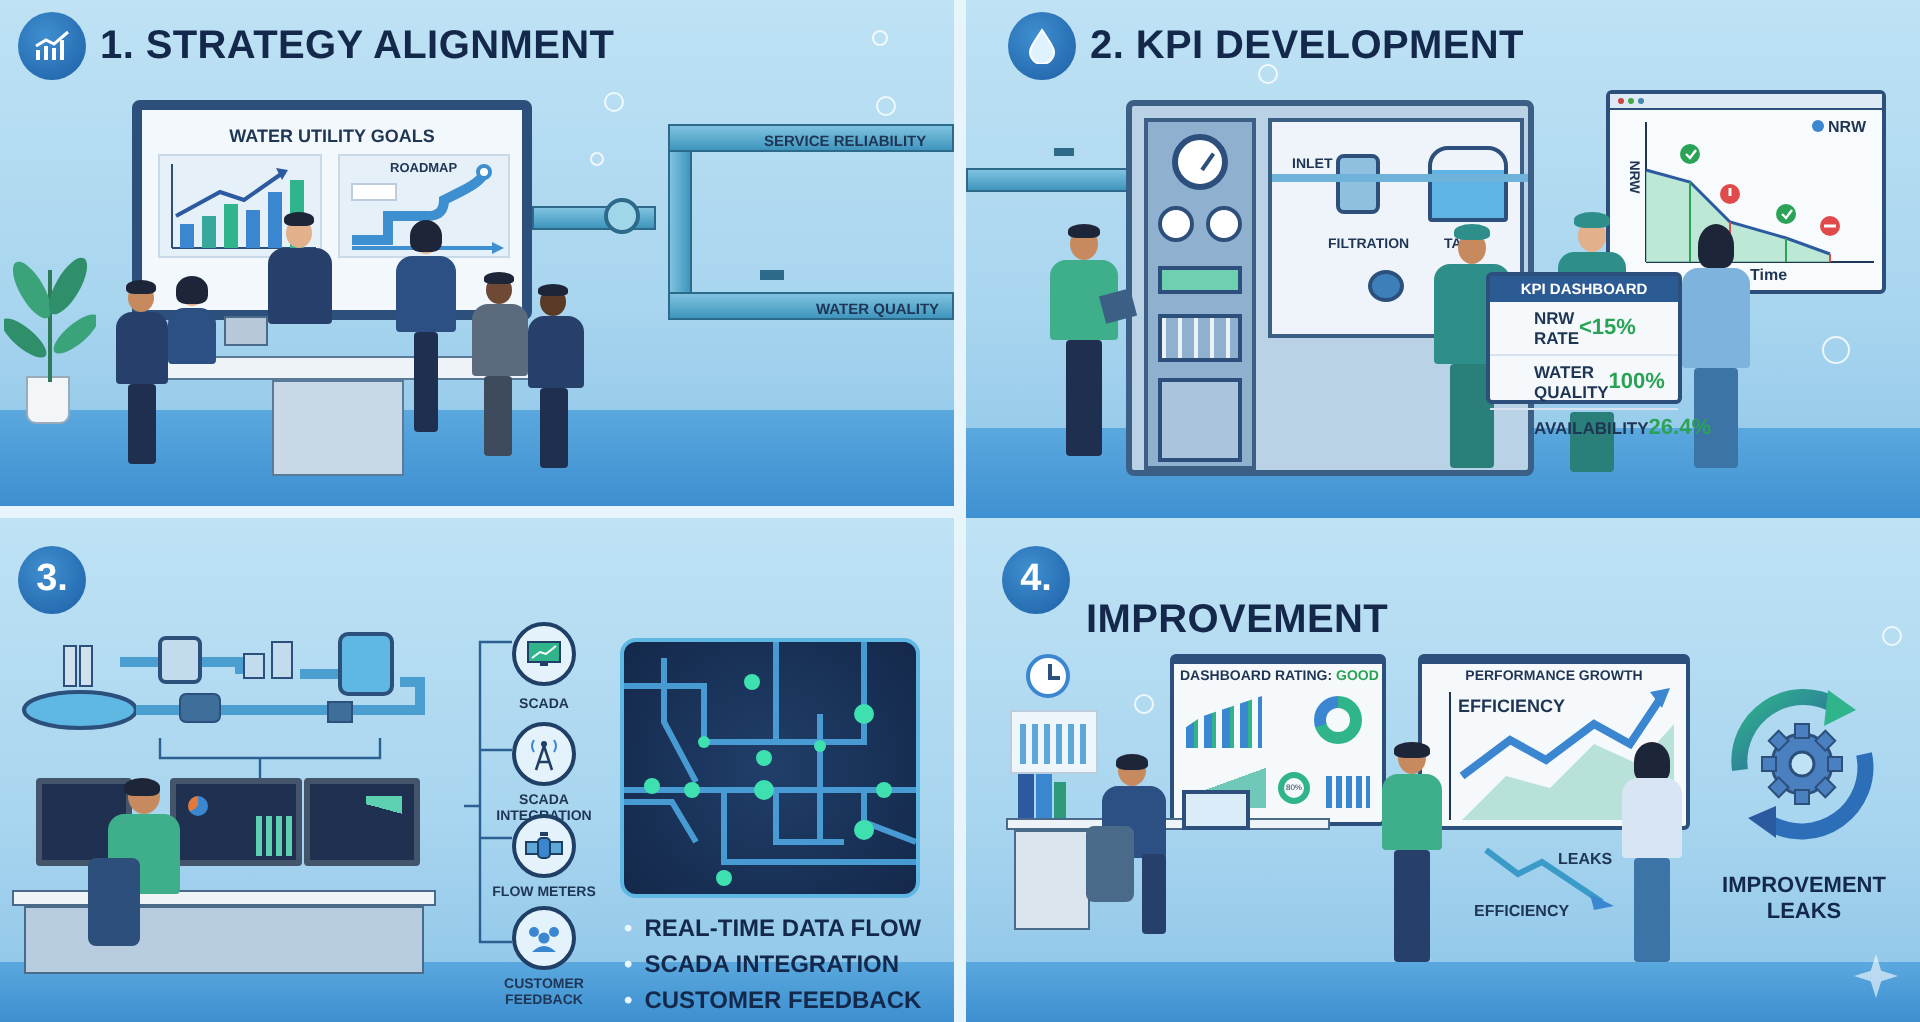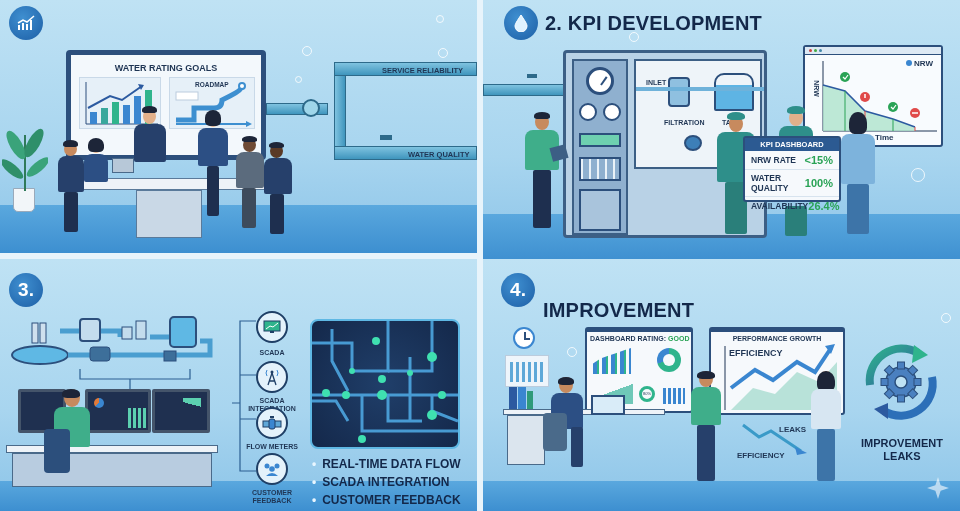--- a/index.html
+++ b/index.html
@@ -18,21 +18,21 @@
   
   .screen { position:absolute; background:#f3f8fc; border:5px solid #2c4f7c; border-radius:4px; }
   .lbl { position:absolute; font-weight:bold; color:#1f3554; font-size:9px; white-space:nowrap; }
   .person { position:absolute; }
   .head { position:absolute; border-radius:50%; background:#c78a5e; }
   .hair { position:absolute; background:#1d2538; border-radius:50% 50% 30% 30%; }
   .body { position:absolute; border-radius:8px 8px 2px 2px; }
   .legs { position:absolute; border-radius:2px; }
   .pipe-h { position:absolute; height:12px; background:linear-gradient(180deg,#7fc3e0,#3f95bd); border:1px solid #2d6a8a; }
   .pipe-v { position:absolute; width:12px; background:linear-gradient(90deg,#7fc3e0,#3f95bd); border:1px solid #2d6a8a; }
-  .kpi-row { display:flex; justify-content:space-between; align-items:center; padding:3px 6px; border-bottom:1px solid #d7e3ee; font-size:8.5px; font-weight:bold; color:#1f3554; }
+  .kpi-row { display:flex; justify-content:space-between; align-items:center; padding:3px 22px; border-bottom:1px solid #d7e3ee; font-size:8.5px; font-weight:bold; color:#1f3554; }
   .kpi-row .v { color:#2aa356; font-size:11px; }
   .icon-circle { position:absolute; width:32px; height:32px; border-radius:50%; background:#e4f2fb; border:2px solid #1f3f66; display:flex; align-items:center; justify-content:center; }
   .icon-lbl { position:absolute; width:70px; text-align:center; font-size:7px; font-weight:bold; color:#1f3554; line-height:8px; }
   .bullet-list { position:absolute; left:312px; top:196px; list-style:none; }
   .bullet-list li { font-size:12px; font-weight:bold; color:#13284a; line-height:18px; }
   .bullet-list li::before { content:"•"; color:#e8f6ff; margin-right:6px; }
 </style>
 </head>
 <body>
 
@@ -40,28 +40,29 @@
   <div class="floor"></div>
   <div class="badge" style="left:9px;top:6px;">
     <svg width="20" height="16" viewBox="0 0 20 16">
         <rect x="2" y="10" width="2" height="5" fill="#fff"></rect>
         <rect x="6" y="8" width="2" height="7" fill="#fff"></rect>
         <rect x="10" y="9" width="2" height="6" fill="#fff"></rect>
         <rect x="14" y="5" width="2" height="10" fill="#fff"></rect>
         <path d="M2 8 L7 5 L11 7 L18 1" stroke="#fff" stroke-width="1.5" fill="none"></path>
       </svg>
   </div>
+  <div class="title" style="left:50px;top:12px;">1. STRATEGY ALIGNMENT</div>
 
   <div class="bubble" style="left:436px;top:15px;width:8px;height:8px;"></div>
   <div class="bubble" style="left:302px;top:46px;width:10px;height:10px;"></div>
   <div class="bubble" style="left:438px;top:48px;width:10px;height:10px;"></div>
   <div class="bubble" style="left:295px;top:76px;width:7px;height:7px;"></div>
 
   <div class="screen" style="left:66px;top:50px;width:200px;height:110px;">
-    <div class="lbl" style="left:0;right:0;top:8px;text-align:center;font-size:9px;">WATER RATING GOALS</div>
+    <div class="lbl" style="left:0;right:0;top:8px;text-align:center;font-size:9px;">WATER UTILITY GOALS</div>
     <div style="position:absolute;left:8px;top:22px;width:82px;height:52px;background:#e6f0f8;border:1px solid #c9d9e8;">
       <svg width="82" height="52" viewBox="0 0 82 52">
         <line x1="6" y1="4" x2="6" y2="46" stroke="#2c4f7c"></line>
           <line x1="6" y1="46" x2="78" y2="46" stroke="#2c4f7c"></line>
         <rect x="10" y="34" width="7" height="12" fill="#3a86d0"></rect>
           <rect x="21" y="30" width="7" height="16" fill="#38a89d"></rect>
         <rect x="32" y="24" width="7" height="22" fill="#2fb48c"></rect>
           <rect x="43" y="27" width="7" height="19" fill="#3a86d0"></rect>
         <rect x="54" y="18" width="7" height="28" fill="#3a86d0"></rect>
           <rect x="65" y="12" width="7" height="34" fill="#2fb48c"></rect>

